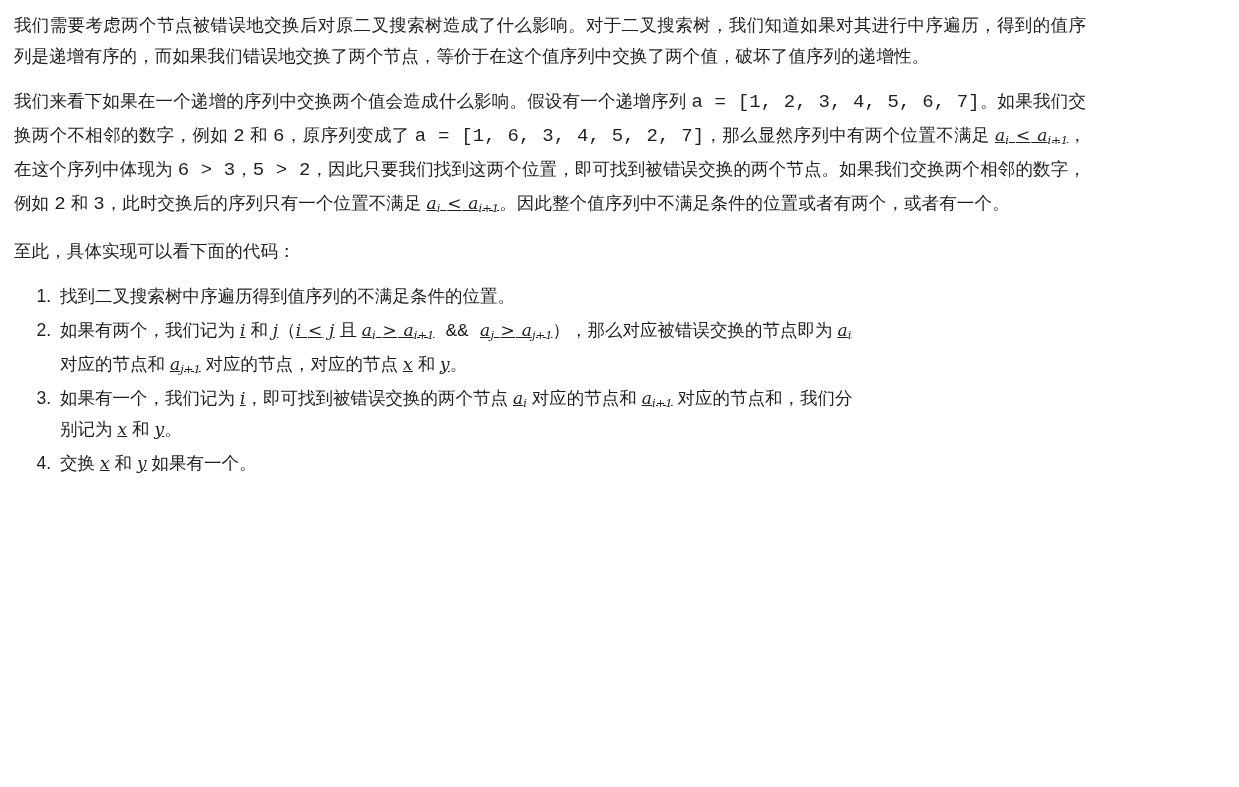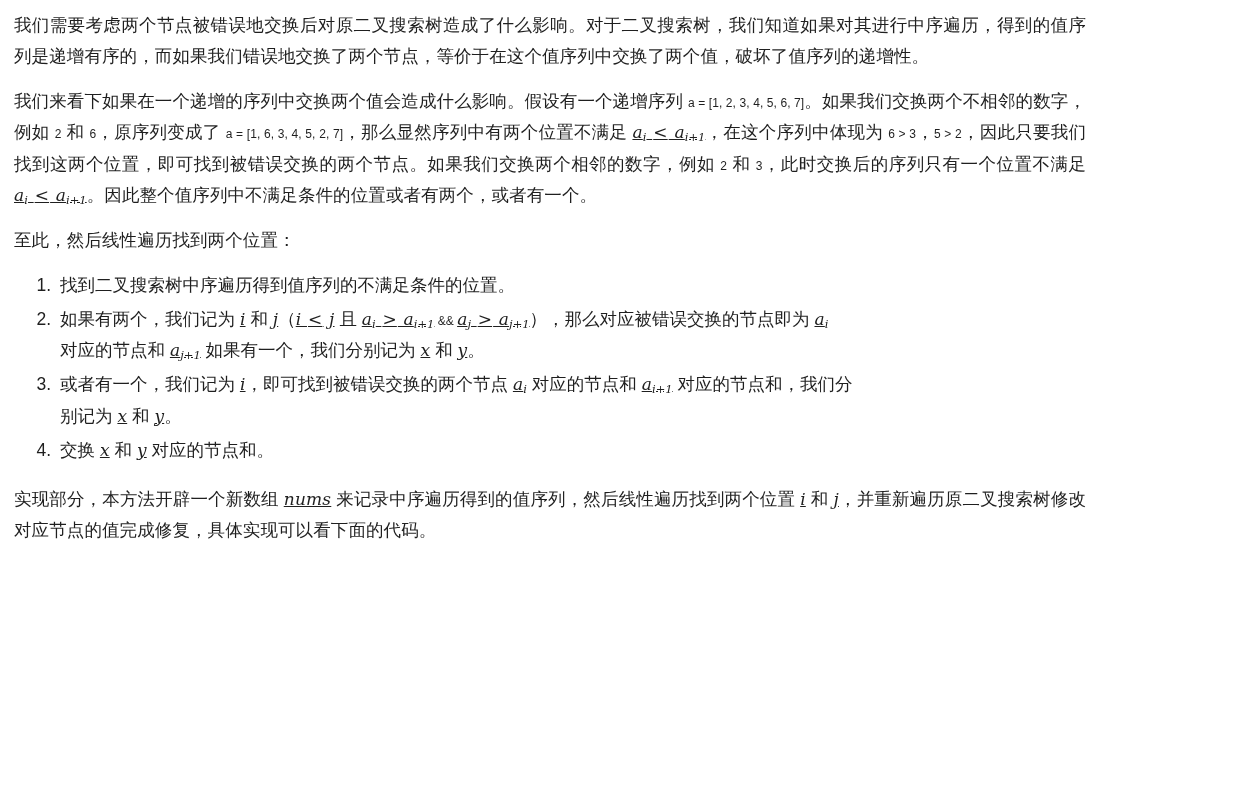--- a/index.html
+++ b/index.html
@@ -40,23 +40,23 @@
   }
   
   .m {
     font-family: "DejaVu Serif", serif;
     font-style: italic;
     font-size: 17px;
     letter-spacing: 0.2px;
     text-decoration: underline;
   }
   .mu {
-    font-family: Liberation Sans, sans-serif;
+    font-family: Liberation Mono, monospace;
     font-style: normal;
-    font-size: 12px;
+    font-size: 19px;
   }
   .m sub, .mu sub {
     font-size: 11.5px;
     font-style: italic;
     vertical-align: -0.25em;
     letter-spacing: 0;
   }
   .mop {
     font-family: "DejaVu Serif", serif;
     font-style: normal;
@@ -69,34 +69,31 @@
 <body>
 
 <div class="page">
 
   <p class="para">我们需要考虑两个节点被错误地交换后对原二叉搜索树造成了什么影响。对于二叉搜索树，我们知道如果对其进行中序遍历，得到的值序列是递增有序的，而如果我们错误地交换了两个节点，等价于在这个值序列中交换了两个值，破坏了值序列的递增性。</p>
 
   <p class="para">
     <span>我们来看下如果在一个递增的序列中交换两个值会造成什么影响。假设有一个递增序列 </span><span class="mu nowrap">a = [1, 2, 3, 4, 5, 6, 7]</span><span>。如果我们交换两个不相邻的数字，例如 </span><span class="mu">2</span><span> 和 </span><span class="mu">6</span><span>，原序列变成了 </span><span class="mu nowrap">a = [1, 6, 3, 4, 5, 2, 7]</span><span>，那么显然序列中有两个位置不满足 </span><span class="m nowrap">a<sub>i</sub> <span class="mop">&lt;</span> a<sub>i+1</sub></span><span>，在这个序列中体现为 </span><span class="mu nowrap">6 &gt; 3</span><span>，</span><span class="mu nowrap">5 &gt; 2</span><span>，因此只要我们找到这两个位置，即可找到被错误交换的两个节点。如果我们交换两个相邻的数字，例如 </span><span class="mu">2</span><span> 和 </span><span class="mu">3</span><span>，此时交换后的序列只有一个位置不满足 </span><span class="m nowrap">a<sub>i</sub> <span class="mop">&lt;</span> a<sub>i+1</sub></span><span>。因此整个值序列中不满足条件的位置或者有两个，或者有一个。</span>
   </p>
 
-  <p class="para">至此，然后线性遍历找到两个位置：</p>
+  <p class="para">至此，具体实现可以看下面的代码：</p>
 
   <ol class="steps">
     <li>找到二叉搜索树中序遍历得到值序列的不满足条件的位置。</li>
     <li>
       <span>如果有两个，我们记为 </span><span class="m">i</span><span> 和 </span><span class="m">j</span><span>（</span><span class="m nowrap">i <span class="mop">&lt;</span> j</span><span> 且 </span><span class="m nowrap">a<sub>i</sub> <span class="mop">&gt;</span> a<sub>i+1</sub></span><span class="mu"> &amp;&amp; </span><span class="m nowrap">a<sub>j</sub> <span class="mop">&gt;</span> a<sub>j+1</sub></span><span>），那么对应被错误交换的节点即为 </span><span class="m nowrap">a<sub>i</sub></span><br>
-      <span>对应的节点和 </span><span class="m nowrap">a<sub>j+1</sub></span><span> 如果有一个，我们分别记为 </span><span class="m">x</span><span> 和 </span><span class="m">y</span><span>。</span>
+      <span>对应的节点和 </span><span class="m nowrap">a<sub>j+1</sub></span><span> 对应的节点，对应的节点 </span><span class="m">x</span><span> 和 </span><span class="m">y</span><span>。</span>
     </li>
     <li>
-      <span>或者有一个，我们记为 </span><span class="m">i</span><span>，即可找到被错误交换的两个节点 </span><span class="m nowrap">a<sub>i</sub></span><span> 对应的节点和 </span><span class="m nowrap">a<sub>i+1</sub></span><span> 对应的节点和，我们分</span><br>
+      <span>如果有一个，我们记为 </span><span class="m">i</span><span>，即可找到被错误交换的两个节点 </span><span class="m nowrap">a<sub>i</sub></span><span> 对应的节点和 </span><span class="m nowrap">a<sub>i+1</sub></span><span> 对应的节点和，我们分</span><br>
       <span>别记为 </span><span class="m">x</span><span> 和 </span><span class="m">y</span><span>。</span>
     </li>
     <li>
-      <span>交换 </span><span class="m">x</span><span> 和 </span><span class="m">y</span><span> 对应的节点和。</span>
+      <span>交换 </span><span class="m">x</span><span> 和 </span><span class="m">y</span><span> 如果有一个。</span>
     </li>
   </ol>
 
-  <p class="para">
-    <span>实现部分，本方法开辟一个新数组 </span><span class="m">nums</span><span> 来记录中序遍历得到的值序列，然后线性遍历找到两个位置 </span><span class="m">i</span><span> 和 </span><span class="m">j</span><span>，并重新遍历原二叉搜索树修改对应节点的值完成修复，具体实现可以看下面的代码。</span>
-  </p>
 
 </div>
 
 </body></html>

